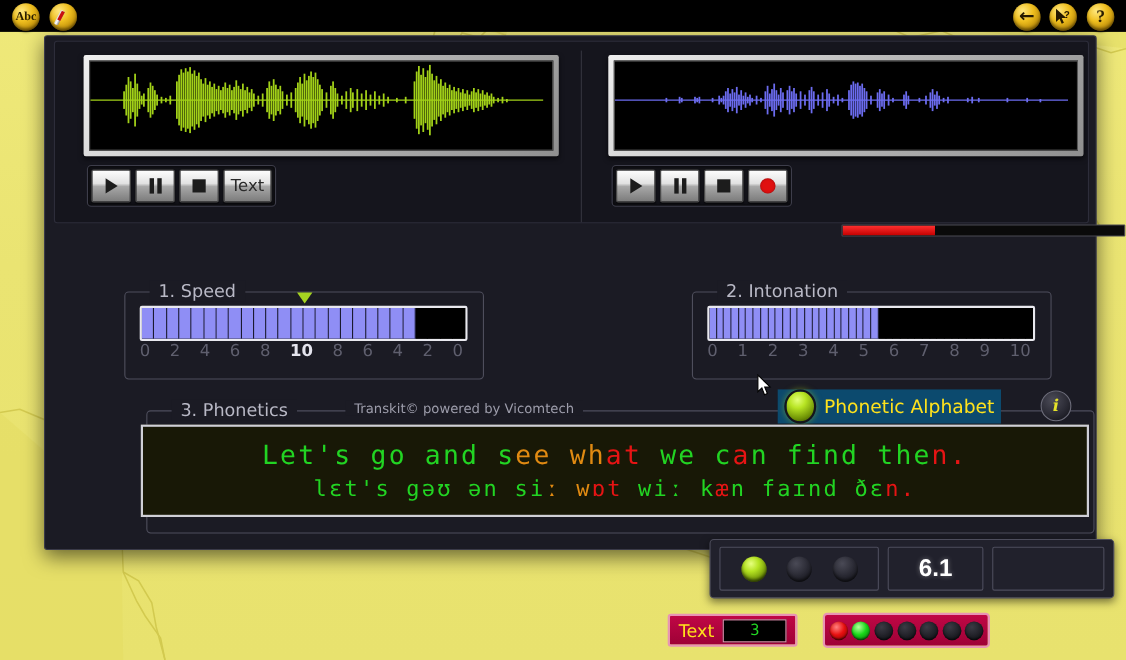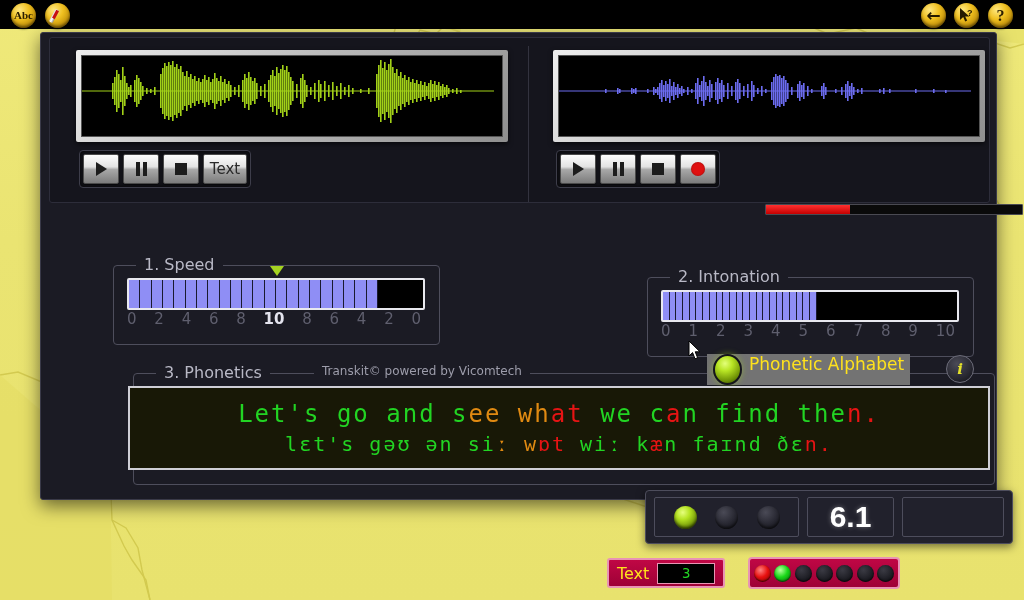--- a/index.html
+++ b/index.html
@@ -176,21 +176,21 @@
     position: absolute;
     top: -11px; left: 22px;
     padding: 0 8px;
     background: #1b1b24;
     color: #b9b9c6;
     font-size: 16px;
     font-family: "DejaVu Sans", sans-serif;
     white-space: nowrap;
   }
   #grpSpeed { left: 72px; top: 232px; width: 325px; height: 78px; }
-  #grpInton { left: 588px; top: 244px; width: 325px; height: 78px; margin-left: 18px; }
+  #grpInton { left: 588px; top: 232px; width: 325px; height: 78px; }
   #grpPhon  { left: 92px; top: 340px; width: 860px; height: 110px; }
 
   
   .meter {
     position: absolute;
     background: #000;
     border: 2px solid #e9e9ef;
     border-radius: 2px;
     overflow: hidden;
     display: flex;
@@ -227,23 +227,23 @@
   
   .phon-credit {
     position: absolute; left: 180px; top: -10px;
     padding: 0 8px;
     background: #1b1b24;
     color: #9d9dab;
     font-size: 12px;
   }
   .phon-alpha-wrap {
     position: absolute; left: 573px; top: -20px;
-    display: flex; align-items: flex-start; gap: 7px;
+    display: flex; align-items: center; gap: 7px;
     padding: 0 6px;
-    background: #737373;
+    background: #0c4a6e;
     cursor: pointer;
   }
   .led-green-big {
     width: 25px; height: 27px;
     border-radius: 50%;
     background: radial-gradient(circle at 40% 28%, #e3ff7a 0%, #b8e524 30%, #6f9206 70%, #2d3a02 100%);
     border: 2px solid #15151b;
     box-shadow: 0 0 6px rgba(160,210,30,.5);
   }
   .phon-alpha-label {
@@ -305,21 +305,21 @@
   }
   .led-round.on {
     background: radial-gradient(circle at 38% 28%, #e6ff7d 0%, #b5e322 32%, #6d9006 72%, #2b3802 100%);
   }
   .score-value-box {
     width: 85px; height: 38px;
     border: 1px solid #4d4d5c; border-radius: 2px;
     display: flex; align-items: center; justify-content: center;
   }
   .score-value {
-    color: #fff; font-size: 30px; font-weight: bold;
+    color: #fff; font-size: 22px; font-weight: bold;
     font-family: "Liberation Sans", sans-serif;
     text-shadow: 0 0 5px rgba(255,255,255,.35);
   }
   .score-empty-box {
     width: 100px; height: 38px;
     border: 1px solid #4d4d5c; border-radius: 2px;
   }
 
   
   .bottombar {

